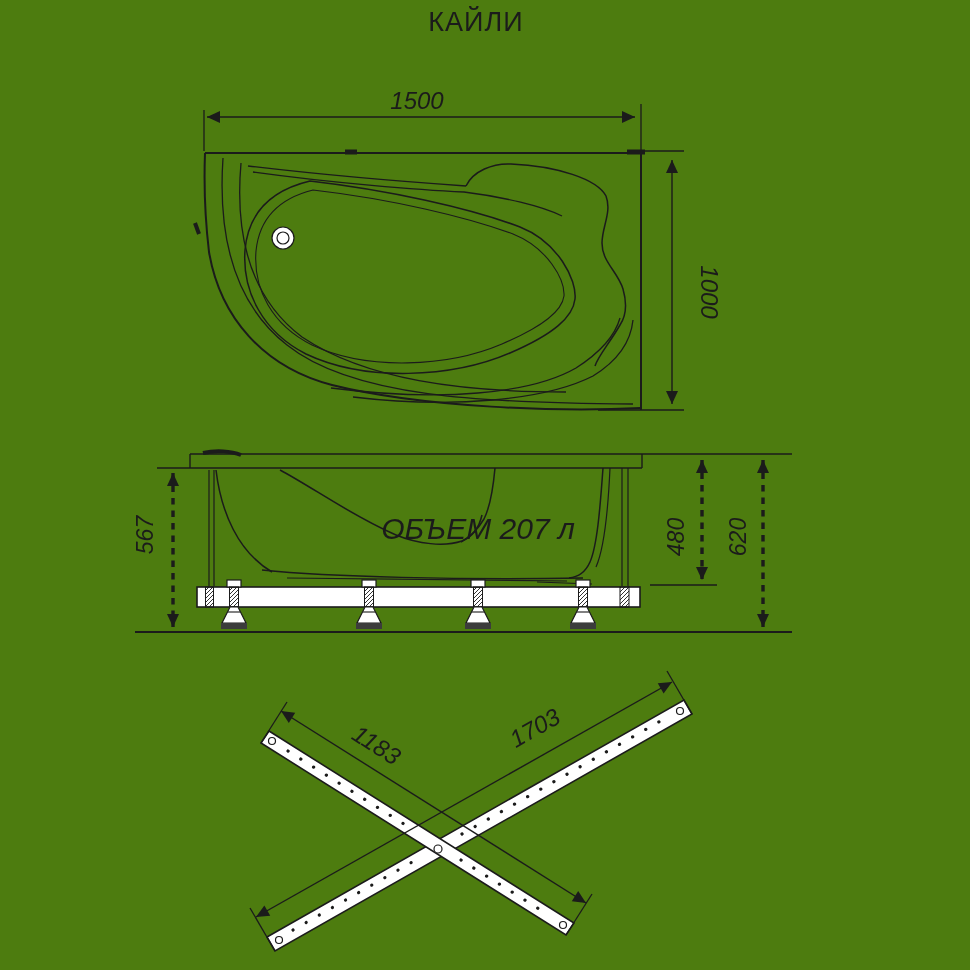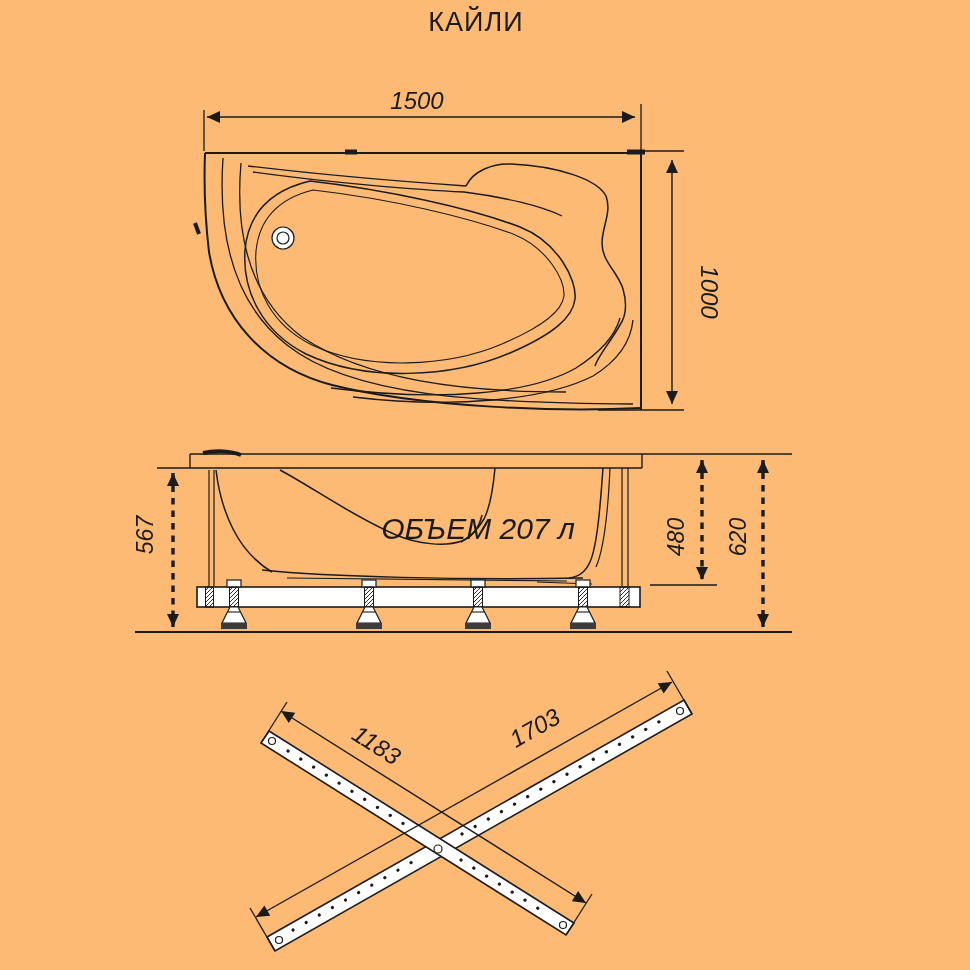--- a/index.html
+++ b/index.html
@@ -1,16 +1,16 @@
 <!DOCTYPE html>
 <html><head>
 <meta charset="utf-8">
 <style>
   html,body{margin:0;padding:0;background:#ffffff;}
-  #stage{position:relative;width:970px;height:970px;background:#fdba74;overflow:hidden;
+  #stage{position:relative;width:970px;height:970px;background:#4d7c0f;overflow:hidden;
          font-family:"Liberation Sans",sans-serif;}
   svg{display:block;}
   svg text{fill:#1b1b1b;font-family:"Liberation Sans",sans-serif;}
   .t-title{font-size:27px;letter-spacing:1px;}
   .t-dim{font-style:italic;font-size:24px;}
   .t-dims{font-style:italic;font-size:23px;}
   .t-vol{font-style:italic;font-size:30px;}
   .ln{fill:none;stroke:#1b1b1b;}
   .w1{stroke-width:1.1;} .w12{stroke-width:1.2;} .w13{stroke-width:1.3;}
   .w14{stroke-width:1.4;} .w15{stroke-width:1.5;} .w16{stroke-width:1.6;}

